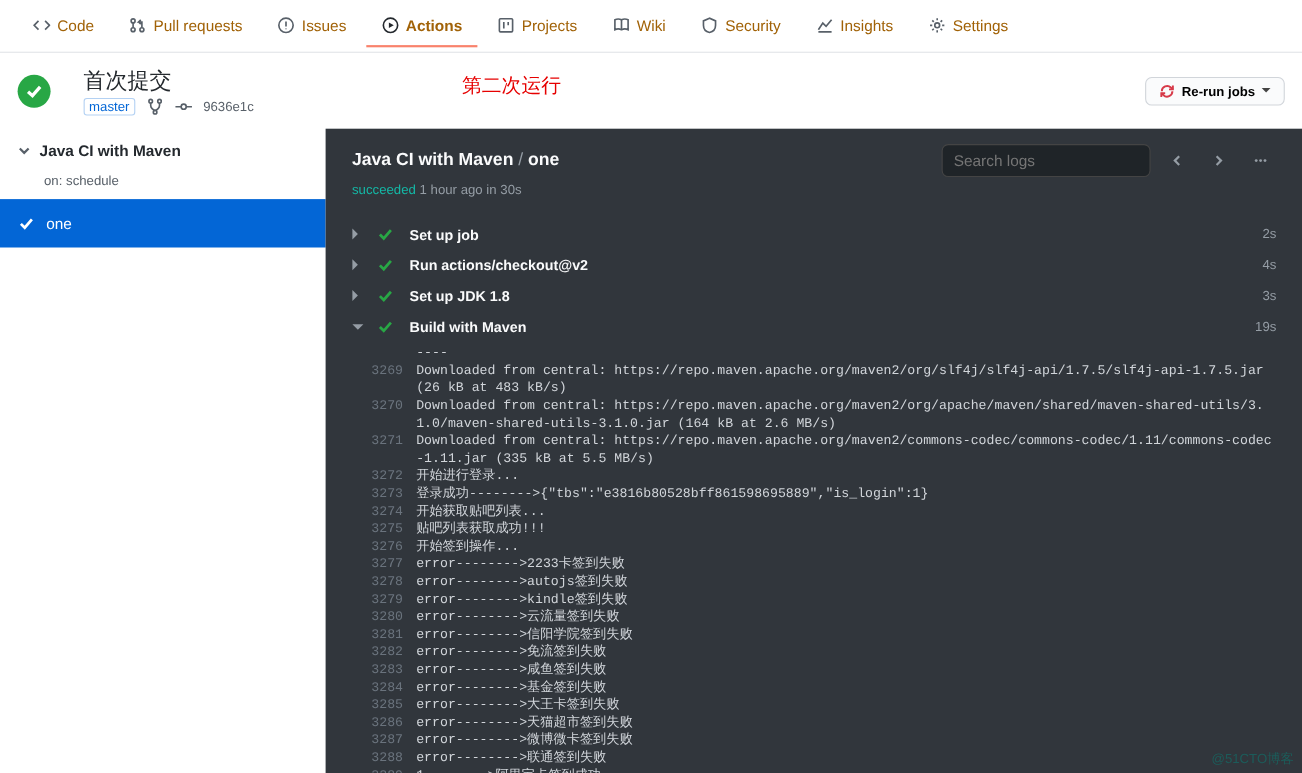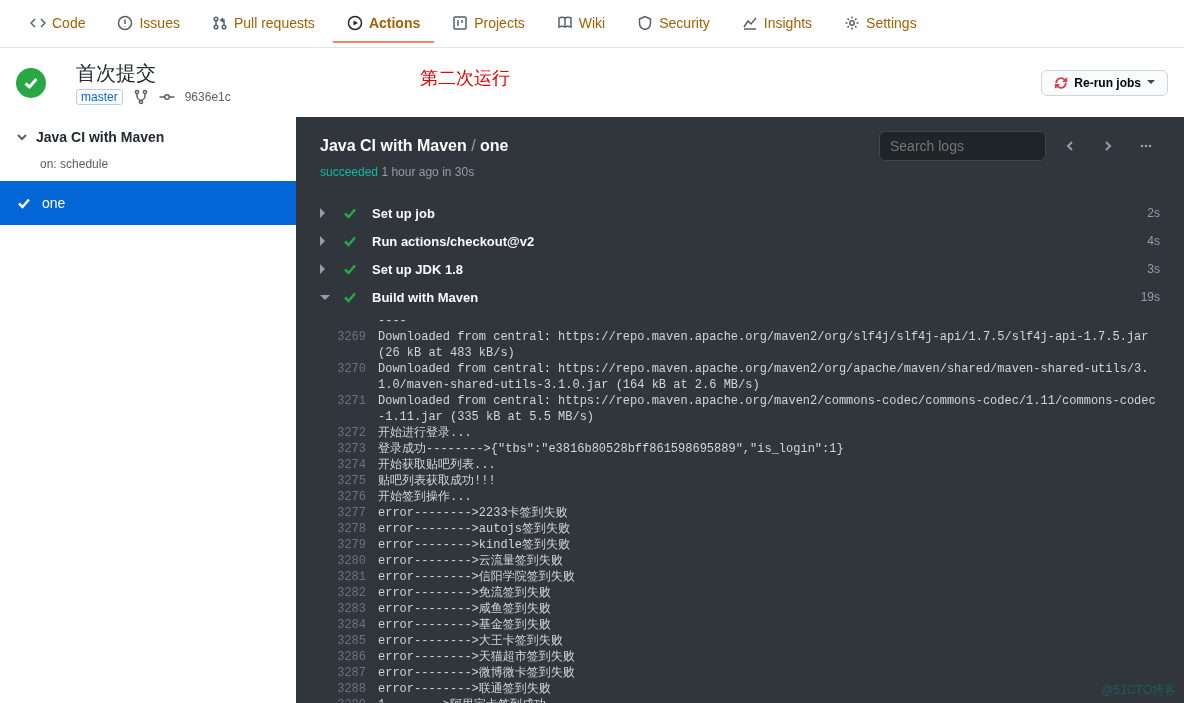--- a/index.html
+++ b/index.html
@@ -36,21 +36,21 @@
 .job-item svg { stroke: #fff; stroke-width: 2.5; fill: none; }
 
 
 .main { flex: 1; background: #31363c; color: #d1d5da; display: flex; flex-direction: column; overflow: hidden; }
 .main-head { display: flex; align-items: center; padding: 14px 24px 4px; gap: 24px; justify-content: space-between; }
 .main-head .title { color: #fafbfc; font-size: 16px; font-weight: 600; }
 .main-head .title .sep { color: #959da5; font-weight: 400; }
 .main-sub { padding: 0 24px 14px; font-size: 12px; color: #959da5; }
 .main-sub .succ { color: #14b8a6; }
 .head-ctrl { margin-left: auto; display: flex; align-items: center; gap: 10px; }
-.search-logs { background: #1f2428; border: 1px solid #444; border-radius: 6px; padding: 6px 10px; color: #d1d5da; width: 167px; font-size: 14px; }
+.search-logs { background: #1f2428; border: 1px solid #444; border-radius: 6px; padding: 6px 10px; color: #d1d5da; width: 190px; font-size: 14px; }
 .head-ctrl .ico-btn { width: 28px; height: 28px; display: inline-flex; align-items: center; justify-content: center; cursor: pointer; color: #959da5; border-radius: 4px; }
 .steps { padding: 6px 0 0 0; overflow-y: auto; font-size: 13px; }
 .step-row { display: flex; align-items: center; padding: 6px 24px; gap: 14px; cursor: pointer; }
 .step-row .tri { width: 8px; display: inline-block; }
 .tri.r::before { content: ""; border: 5px solid transparent; border-left-color: #959da5; display: inline-block; }
 .tri.d::before { content: ""; border: 5px solid transparent; border-top-color: #959da5; display: inline-block; position: relative; top: 3px; }
 .step-row .chk { display: inline-flex; }
 .step-row .chk svg { stroke: #28a745; stroke-width: 2.5; fill: none; }
 .step-row .name { color: #fafbfc; font-weight: 600; font-size: 13px; flex: 1; }
 .step-row .dur { color: #959da5; font-size: 12px; }
@@ -70,37 +70,37 @@
         <svg width="16" height="16" viewBox="0 0 16 16">
           <polyline points="5,4 1,8 5,12"></polyline>
           <polyline points="11,4 15,8 11,12"></polyline>
         </svg>
       </span>
     <span>Code</span>
   </div>
   <div class="tab">
     <span class="nav-icon">
         <svg width="16" height="16" viewBox="0 0 16 16">
-          <circle cx="8" cy="8" r="6.5"></circle>
-          <line x1="8" y1="4.5" x2="8" y2="9"></line>
-          <line x1="8" y1="11" x2="8" y2="11.5"></line>
-        </svg>
-      </span>
-    <span>Issues</span>
-  </div>
-  <div class="tab">
-    <span class="nav-icon">
-        <svg width="16" height="16" viewBox="0 0 16 16">
           <circle cx="4" cy="4" r="1.8"></circle>
           <circle cx="4" cy="12" r="1.8"></circle>
           <circle cx="12" cy="12" r="1.8"></circle>
           <path d="M4 5.8v4.4M12 10V5h-3l2-2m-2 2 2 2"></path>
         </svg>
       </span>
     <span>Pull requests</span>
+  </div>
+  <div class="tab">
+    <span class="nav-icon">
+        <svg width="16" height="16" viewBox="0 0 16 16">
+          <circle cx="8" cy="8" r="6.5"></circle>
+          <line x1="8" y1="4.5" x2="8" y2="9"></line>
+          <line x1="8" y1="11" x2="8" y2="11.5"></line>
+        </svg>
+      </span>
+    <span>Issues</span>
   </div>
   <div class="tab active">
     <span class="nav-icon">
         <svg width="16" height="16" viewBox="0 0 16 16">
           <circle cx="8" cy="8" r="6.5"></circle>
           <polygon points="6.5,5.5 11,8 6.5,10.5" fill="#24292e" stroke="none"></polygon>
         </svg>
       </span>
     <span>Actions</span>
   </div>

